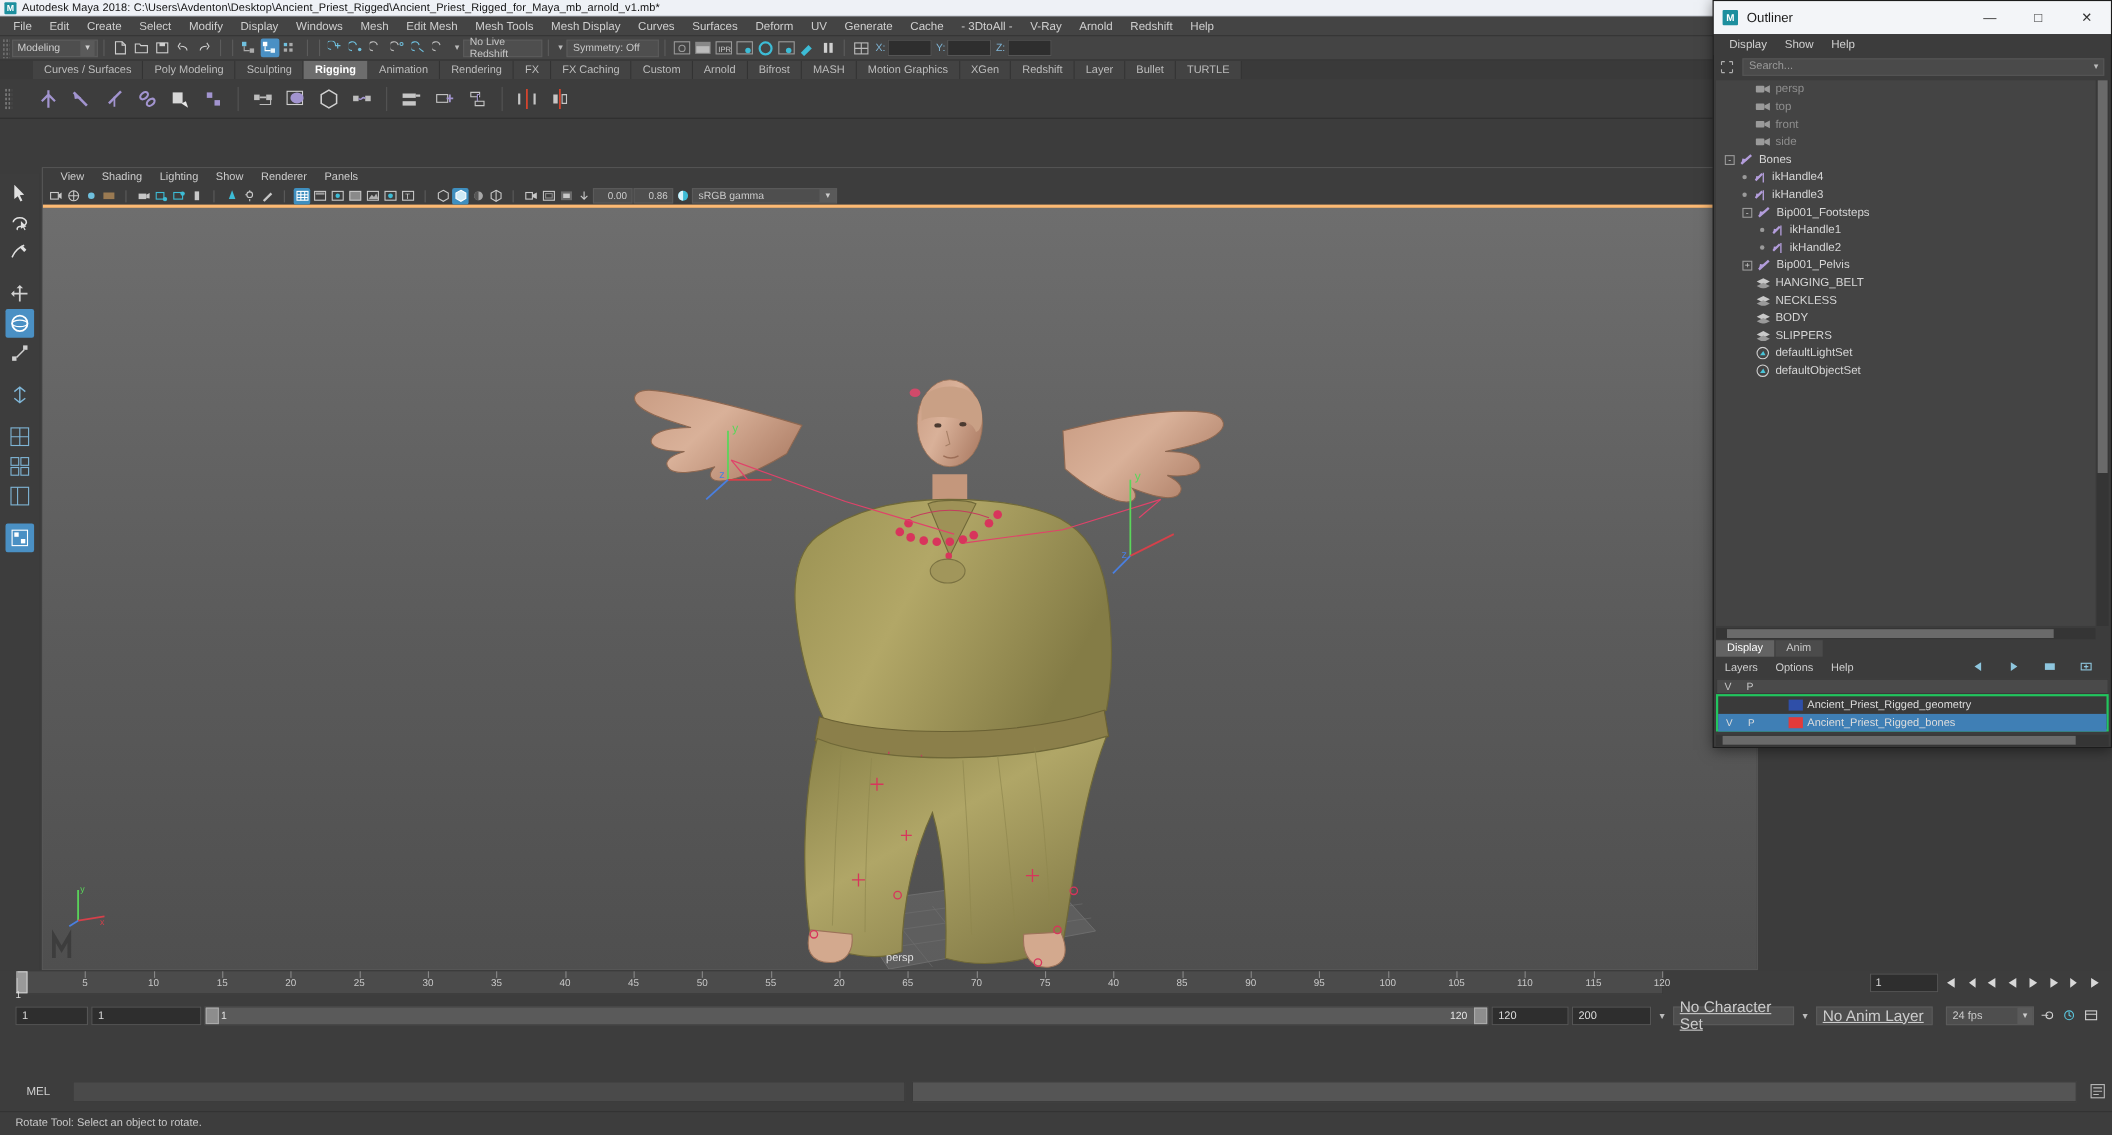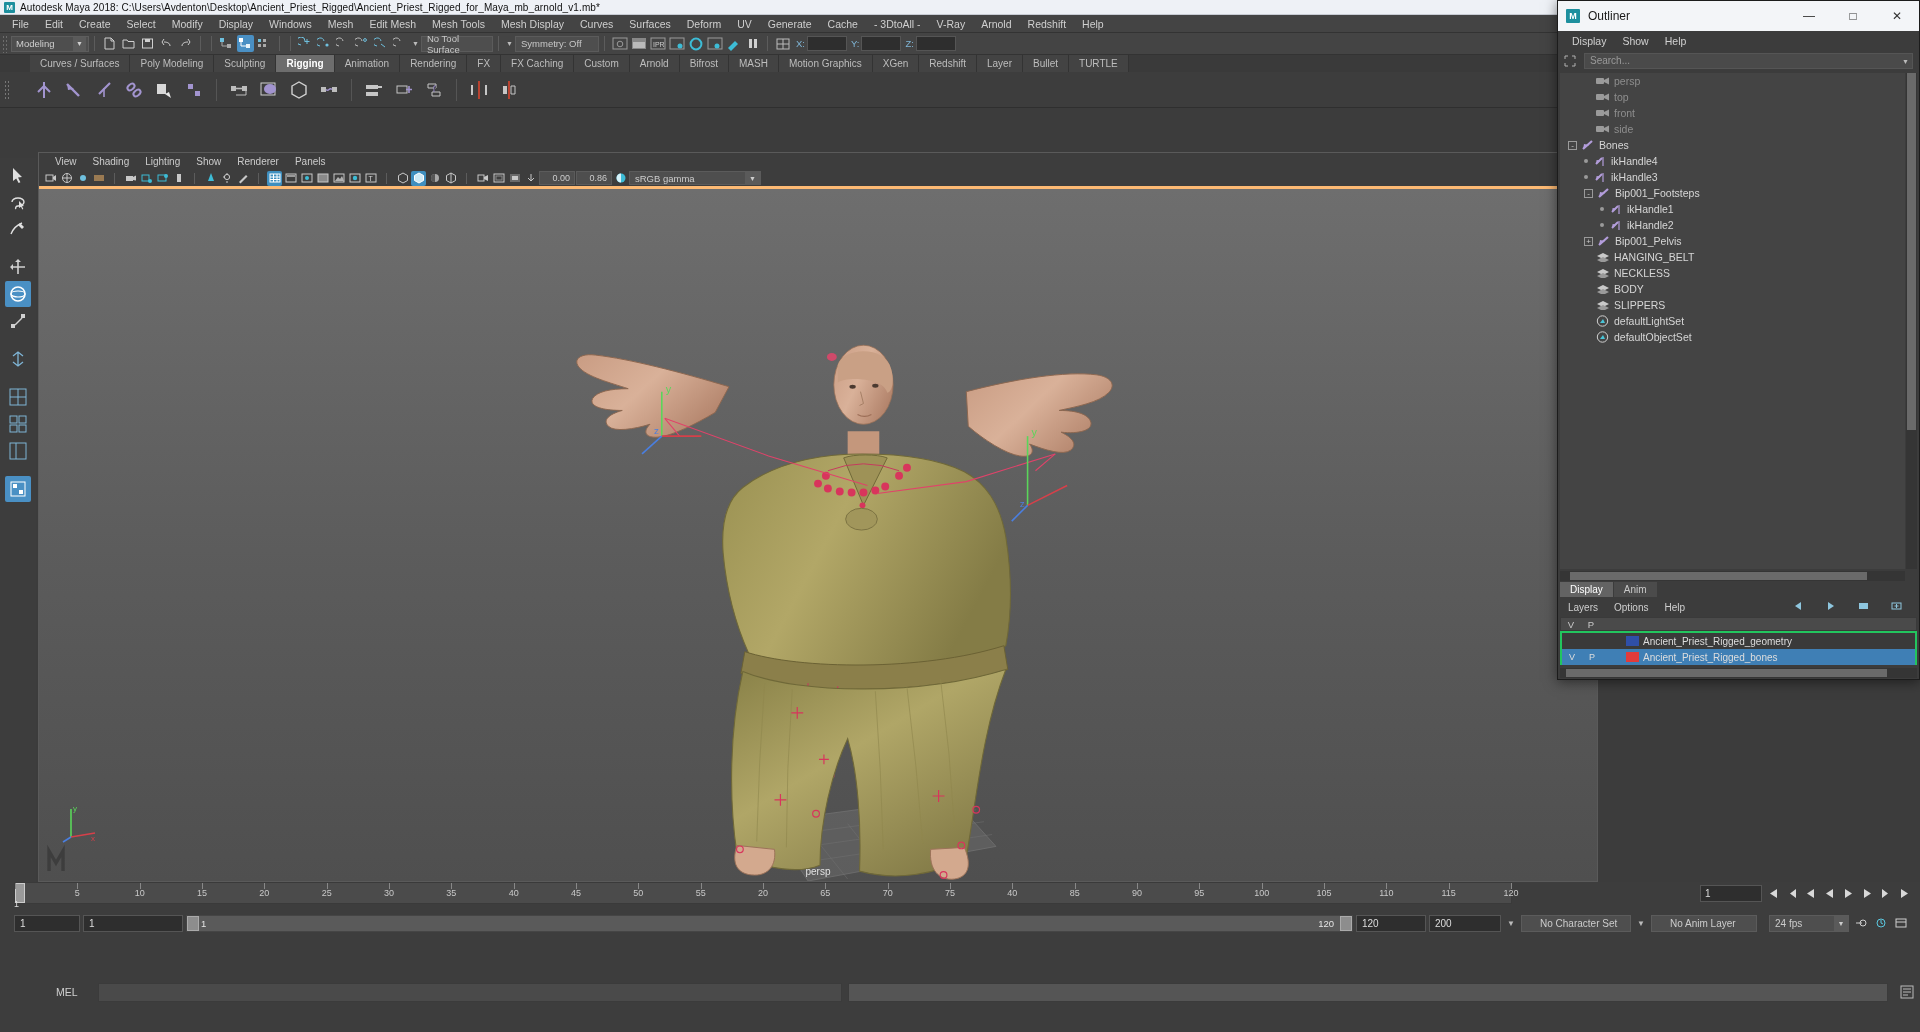--- a/index.html
+++ b/index.html
@@ -109,28 +109,28 @@
   .pb { width:17px; height:17px; display:flex; align-items:center; justify-content:center; }
   .rangebar { position:relative; height:22px; margin:4px 0 0 14px; display:flex;
     align-items:center; gap:3px; }
   .rin { height:17px; background:#2e2e2e; border:1px solid #555; font-size:10px;
     color:#ddd; padding-left:5px; line-height:15px; }
   .rangeslider { flex:1; height:17px; background:#5a5a5a; border:1px solid #454545;
     position:relative; }
   .rs-handle { position:absolute; top:0; width:12px; height:15px; background:#8d8d8d;
     border:1px solid #aaa; }
   .rs-label { position:absolute; font-size:9.5px; color:#e5e5e5; line-height:15px; }
-  .charset { height:17px; background:#4e4e4e; border:1px solid #5b5b5b; font-size:10px;
-    color:#ccc; padding-left:18px; line-height:15px; display:flex; align-items:center; }
+  .charset { height:17px; background:#4e4e4e; border:1px solid #5b5b5b; font-size:14px;
+    color:#ccc; padding-left:5px; line-height:15px; display:flex; align-items:center;text-decoration:underline; }
   .fps { width:80px; height:17px; background:#4e4e4e; border:1px solid #5b5b5b;
     font-size:10px; color:#ccc; padding-left:5px; line-height:15px; position:relative; }
   .fps .f-arw { position:absolute; right:0; top:0; width:14px; height:15px; background:#5a5a5a;
     display:flex; align-items:center; justify-content:center; font-size:7px; }
   .melbar { position:absolute; left:0; right:0; bottom:28px; height:24px;
-    display:flex; align-items:center; padding-left:8px; gap:6px;margin-left:48px; }
+    display:flex; align-items:center; padding-left:24px; gap:6px; }
   .mel-lbl { font-size:10.5px; color:#d0d0d0; width:36px; }
   .mel-in { flex:1; height:19px; background:#4a4a4a; border:1px solid #3b3b3b; }
   .mel-in2 { flex:1.4; height:19px; background:#555; border:1px solid #3b3b3b; }
   .statusline { position:absolute; left:0; right:0; bottom:0; height:22px;
     display:flex; align-items:center; padding-left:14px; font-size:10px; color:#c9c9c9;
     border-top:1px solid #333; }
 
   
   .outliner { position:absolute; left:1557px; top:0; width:363px; height:680px;
     background:#3c3c3c; border:1px solid #1c1c1c; box-shadow:0 2px 12px rgba(0,0,0,.5); }
@@ -318,21 +318,21 @@
           <path d="M7 7l4 3" stroke="#6fc0de"></path>
         </svg>
       </div>
     <div class="tbtn">
         <svg width="15" height="13">
           <path d="M3 9a4 4 0 114-5" stroke="#bbb" fill="none"></path>
         </svg>
       </div>
     <div class="smallarw">▼</div>
     <div class="field" style="width:72px">
-      <span>No Tool Surface</span>
+      <span>No Live Redshift</span>
     </div>
     <div class="tb-sep"></div>
     <div class="smallarw">▼</div>
     <div class="field" style="width:84px">
       <span>Symmetry: Off</span>
     </div>
     <div class="tb-sep"></div>
 
     <div class="tbtn">
         <svg width="16" height="14">
@@ -1072,20 +1072,23 @@
       <div class="mel-in"></div>
       <div class="mel-in2"></div>
       <div style="width:26px;display:flex;align-items:center;justify-content:center">
         <svg width="14" height="14">
             <rect x="1" y="1" width="12" height="12" fill="none" stroke="#bbb"></rect>
             <path d="M3 4h8M3 7h8M3 10h5" stroke="#bbb"></path>
           </svg>
       </div>
     </div>
 
+    <div class="statusline">
+      <span>Rotate Tool: Select an object to rotate.</span>
+    </div>
   </div>
 
   <div class="outliner">
     <div class="out-title">
       <div class="mlogo">M</div>
       <span>Outliner</span>
       <div class="win-btns">
         <div>—</div>
         <div>□</div>
         <div class="cl">✕</div>

